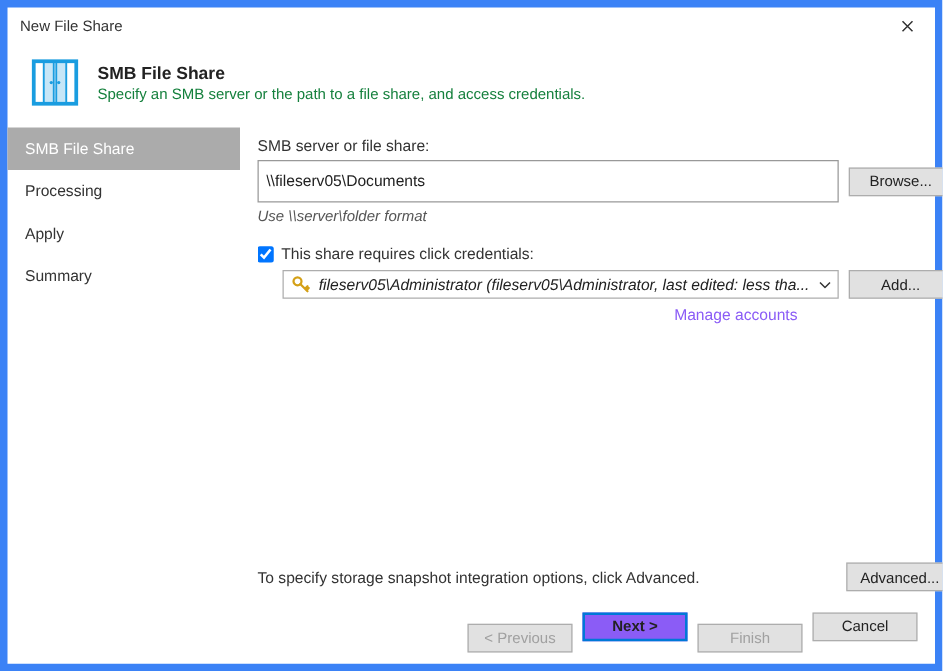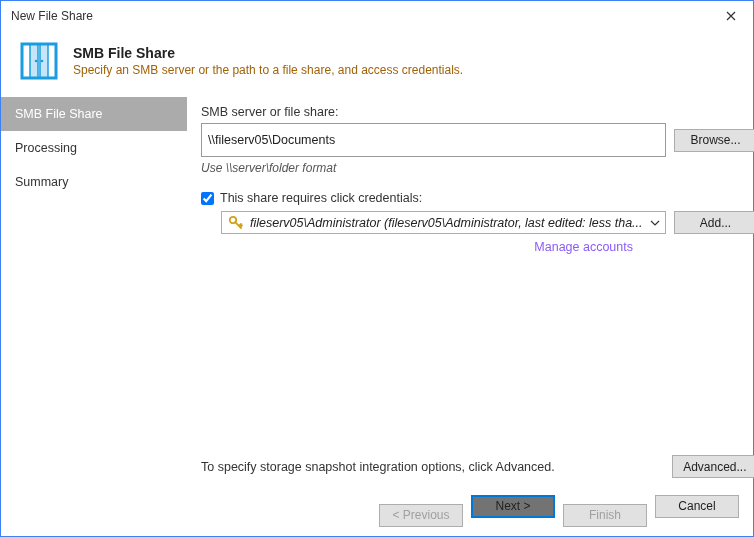--- a/index.html
+++ b/index.html
@@ -1,21 +1,21 @@
 <!DOCTYPE html>
 <html><head>
   <meta charset="utf-8">
   <style>
     * { box-sizing: border-box; margin: 0; padding: 0; font-family: "Segoe UI", Tahoma, sans-serif; }
     body { background: #fff; }
 
     .window {
       width: 754px;
       height: 537px;
-      border: 1px solid #3b82f6;
+      border: 6px solid #3b82f6;
       display: flex;
       flex-direction: column;
       background: #fff;
     }
 
     .titlebar {
       height: 30px;
       display: flex;
       align-items: center;
       justify-content: space-between;
@@ -40,21 +40,21 @@
       gap: 14px;
     }
     .header-icon {
       width: 40px;
       height: 40px;
       flex: none;
     }
     .header-icon svg { width: 40px; height: 40px; }
     .header-text { }
     .header-title { font-size: 14px; font-weight: 600; color: #222; }
-    .header-subtitle { font-size: 12px; color: #a16207; margin-top: 2px; }
+    .header-subtitle { font-size: 12px; color: #15803d; margin-top: 2px; }
 
     .body {
       flex: 1;
       display: flex;
       min-height: 0;
     }
 
     .sidebar {
       width: 186px;
       flex: none;
@@ -206,22 +206,23 @@
       justify-content: flex-end;
       gap: 8px;
       padding: 0 14px 12px 0;
     }
     .footer .btn {
       min-width: 84px;
       height: 23px;
     }
     .footer .btn.primary {
       border: 2px solid #0078d7;
-      background: #737373;
+      background: #8b5cf6;
       line-height: 19px;
+      font-weight: bold;
     }
   </style>
 </head>
 <body>
 
 <div class="window">
 
   <div class="titlebar">
     <span>New File Share</span>
     <div class="close">
@@ -251,20 +252,23 @@
     </div>
   </div>
 
   <div class="body">
     <div class="sidebar">
       <div class="sidebar-item active">
         <span>SMB File Share</span>
       </div>
       <div class="sidebar-item">
         <span>Processing</span>
+      </div>
+      <div class="sidebar-item">
+        <span>Apply</span>
       </div>
       <div class="sidebar-item">
         <span>Summary</span>
       </div>
     </div>
 
     <div class="main">
 
       <div class="field-label">SMB server or file share:</div>
       <div class="row">

